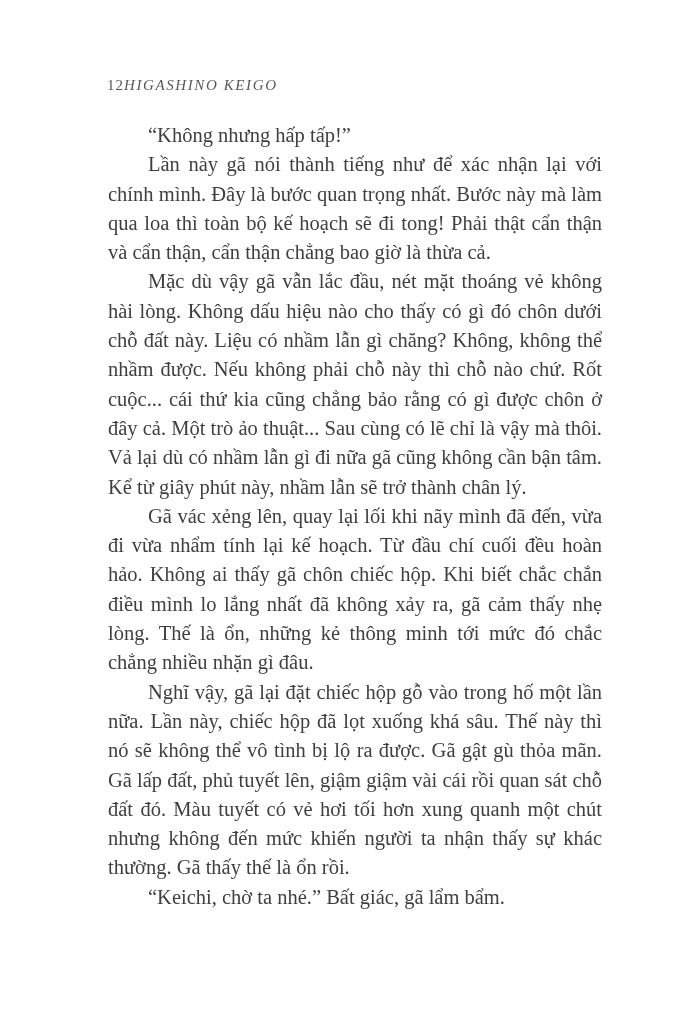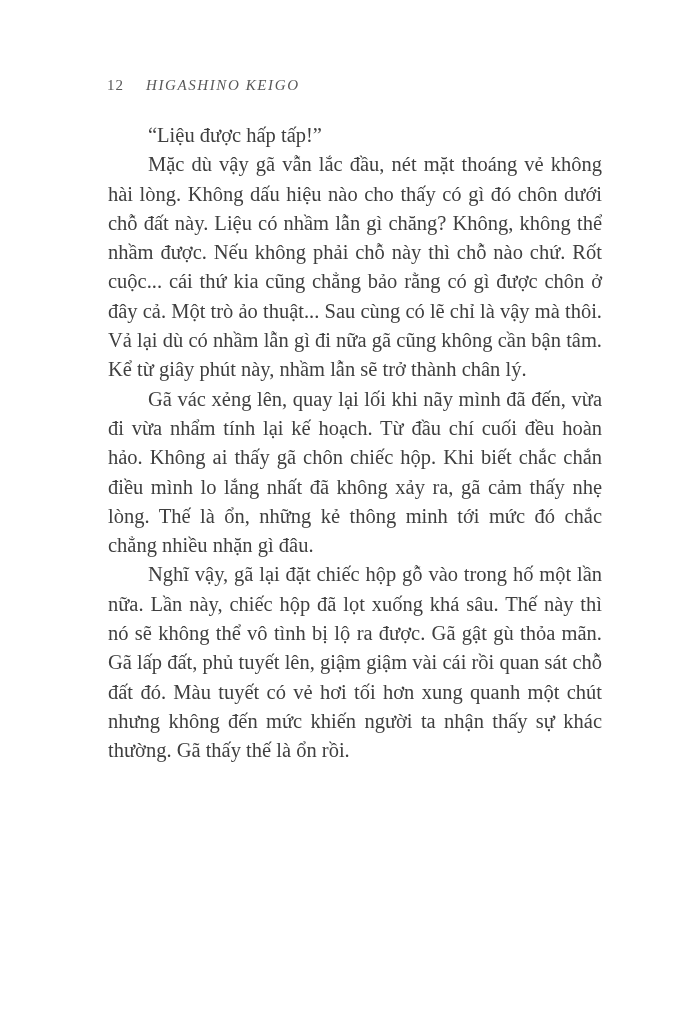--- a/index.html
+++ b/index.html
@@ -18,21 +18,20 @@
     top: 77px;
     left: 107px;
     right: 95px;
     display: flex;
     align-items: baseline;
     color: var(--header-color, #585858);
     font-size: 15px;
     letter-spacing: 1.6px;
   }
   .page-num {
-    margin-right: 22px;
     letter-spacing: 1px;
   }
   .running-head {
     text-transform: uppercase;
     font-style: italic;
   }
   .body-text {
     position: absolute;
     top: 121px;
     left: 108px;
@@ -52,19 +51,21 @@
 <body>
 
 <div class="page" style="--bg: #ffffff; --text-color: #3f3f3f; --header-color: #585858;">
 
   <header class="running-header">
     <span class="page-num">12</span>
     <span class="running-head">HIGASHINO KEIGO</span>
   </header>
 
   <main class="body-text">
-    <p>“Liệu được hấp tấp!”</p>
+    <p>“Không nhưng hấp tấp!”</p>
+    <p>Lần này gã nói thành tiếng như để xác nhận lại với chính mình. Đây là bước quan trọng nhất. Bước này mà làm qua loa thì toàn bộ kế hoạch sẽ đi tong! Phải thật cẩn thận và cẩn thận, cẩn thận chẳng bao giờ là thừa cả.</p>
     <p>Mặc dù vậy gã vẫn lắc đầu, nét mặt thoáng vẻ không hài lòng. Không dấu hiệu nào cho thấy có gì đó chôn dưới chỗ đất này. Liệu có nhầm lẫn gì chăng? Không, không thể nhầm được. Nếu không phải chỗ này thì chỗ nào chứ. Rốt cuộc... cái thứ kia cũng chẳng bảo rằng có gì được chôn ở đây cả. Một trò ảo thuật... Sau cùng có lẽ chỉ là vậy mà thôi. Vả lại dù có nhầm lẫn gì đi nữa gã cũng không cần bận tâm. Kể từ giây phút này, nhầm lẫn sẽ trở thành chân lý.</p>
     <p>Gã vác xẻng lên, quay lại lối khi nãy mình đã đến, vừa đi vừa nhẩm tính lại kế hoạch. Từ đầu chí cuối đều hoàn hảo. Không ai thấy gã chôn chiếc hộp. Khi biết chắc chắn điều mình lo lắng nhất đã không xảy ra, gã cảm thấy nhẹ lòng. Thế là ổn, những kẻ thông minh tới mức đó chắc chẳng nhiều nhặn gì đâu.</p>
     <p>Nghĩ vậy, gã lại đặt chiếc hộp gỗ vào trong hố một lần nữa. Lần này, chiếc hộp đã lọt xuống khá sâu. Thế này thì nó sẽ không thể vô tình bị lộ ra được. Gã gật gù thỏa mãn. Gã lấp đất, phủ tuyết lên, giậm giậm vài cái rồi quan sát chỗ đất đó. Màu tuyết có vẻ hơi tối hơn xung quanh một chút nhưng không đến mức khiến người ta nhận thấy sự khác thường. Gã thấy thế là ổn rồi.</p>
+    <p>“Keichi, chờ ta nhé.” Bất giác, gã lẩm bẩm.</p>
   </main>
 
 </div>
 
 </body></html>

